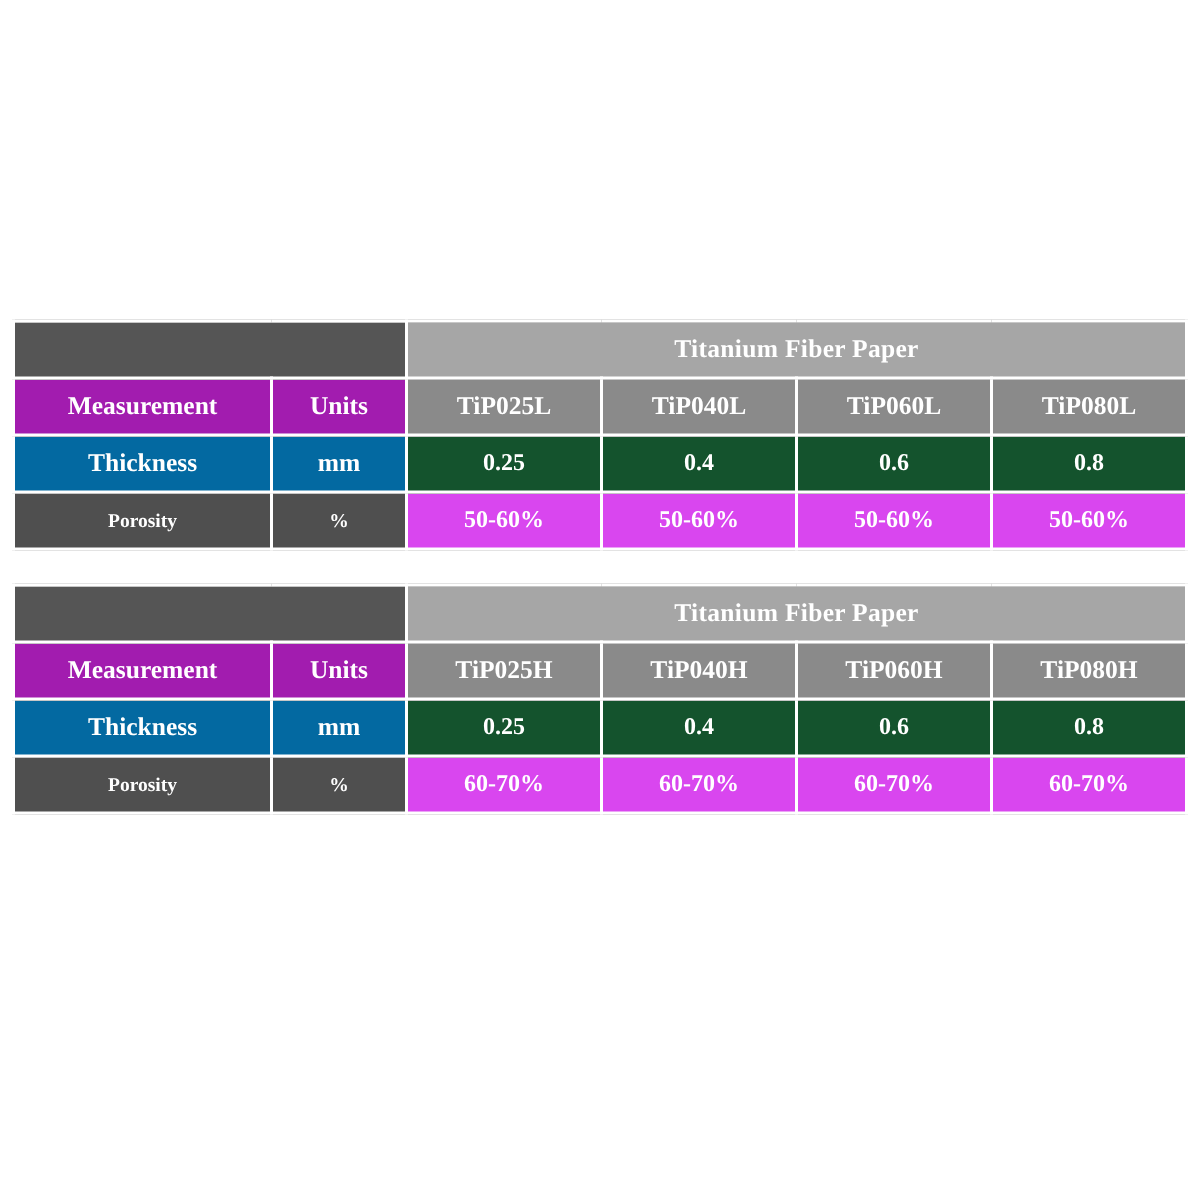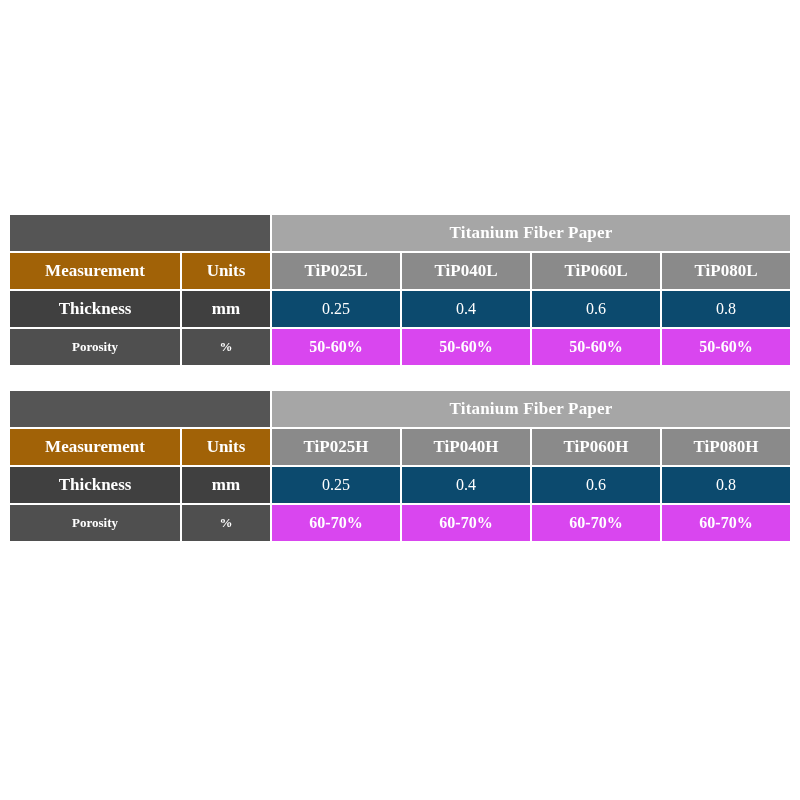--- a/index.html
+++ b/index.html
@@ -47,46 +47,46 @@
     white-space: nowrap;
     overflow: hidden;
   }
   
   col.c-measurement { width: 172px; }
   col.c-units       { width: 90px; }
   col.c-model       { width: 130px; }
 
   
   .dark {
-    background: #a16207;
+    background: #a21caf;
     font-weight: bold;
     font-size: 17px;
   }
   .dark-empty {
     background: #555555;
   }
   .group-head {
     background: #a6a6a6;
     font-weight: bold;
     font-size: 17px;
     letter-spacing: 0.2px;
   }
   .row-head {
-    background: #404040;
+    background: #0369a1;
     font-weight: bold;
     font-size: 17px;
   }
   .row-head-alt {
     background: #4f4f4f;
     font-weight: bold;
     font-size: 13px;
   }
   .val {
-    background: #0c4a6e;
-    font-weight: normal;
+    background: #14532d;
+    font-weight: bold;
     font-size: 16px;
   }
   .val-alt {
     background: #d946ef;
     font-weight: bold;
     font-size: 16px;
   }
   .hdr-model {
     background: #8a8a8a;
     font-weight: bold;

